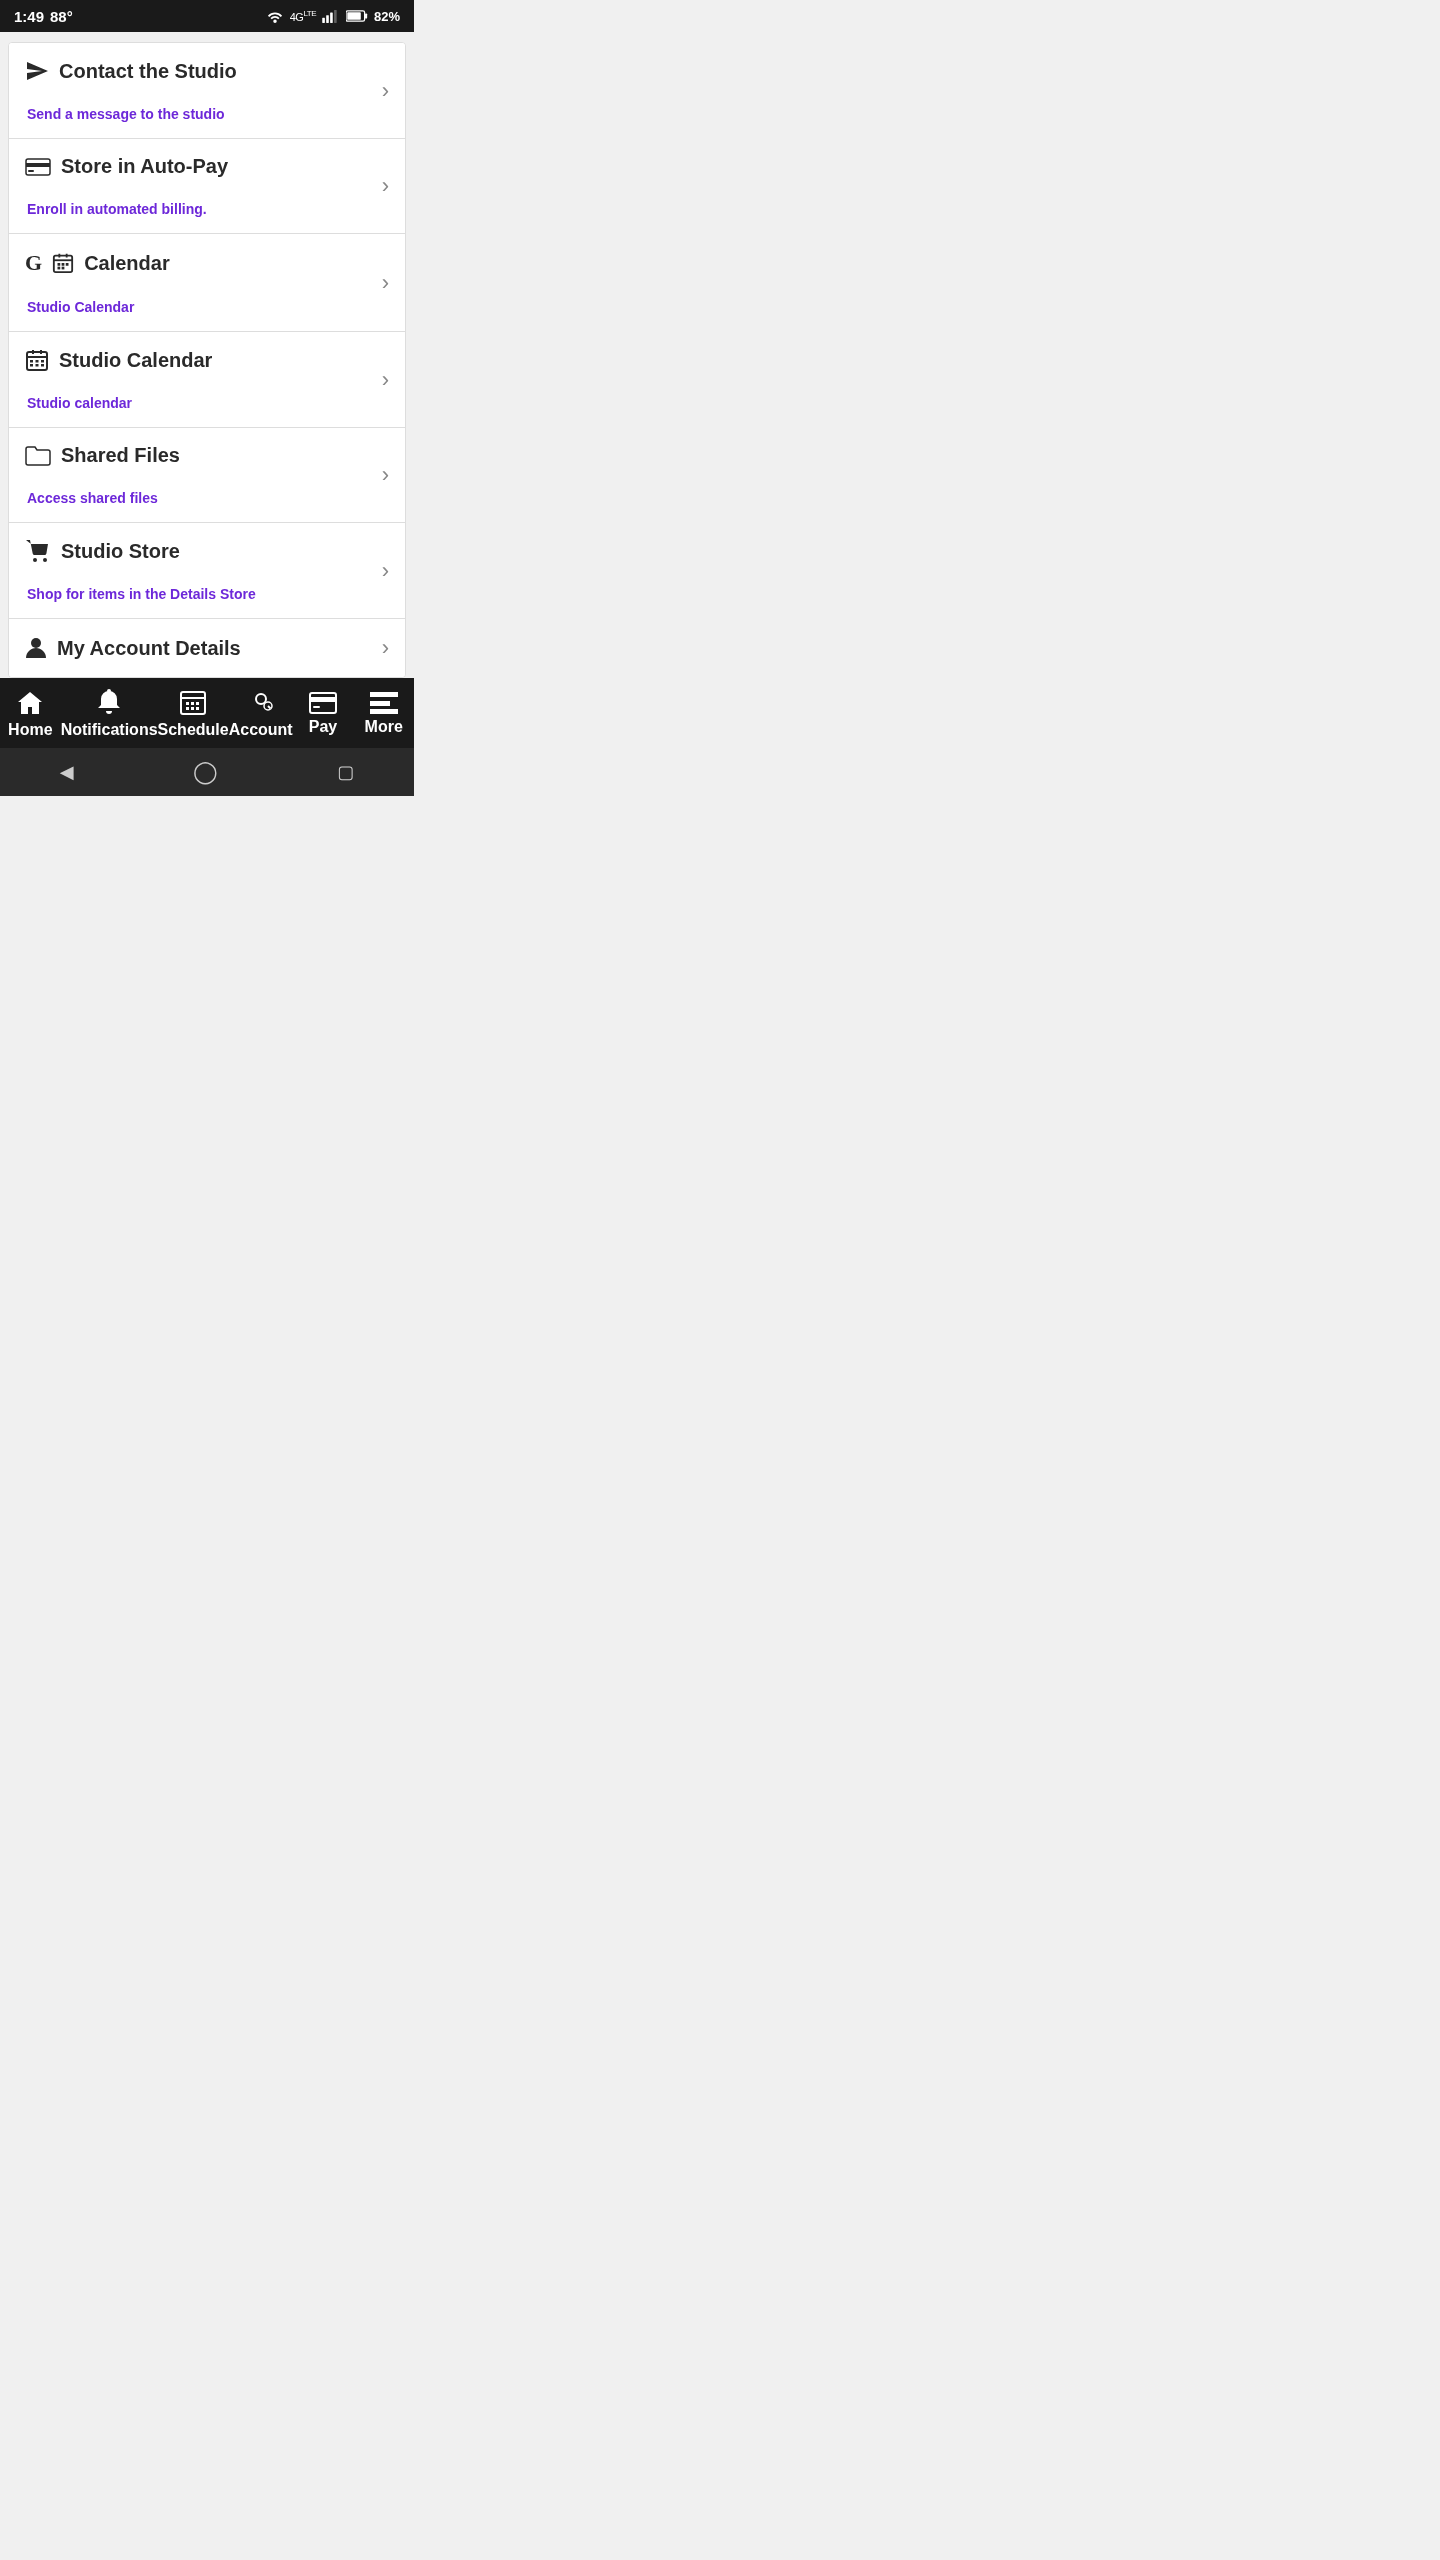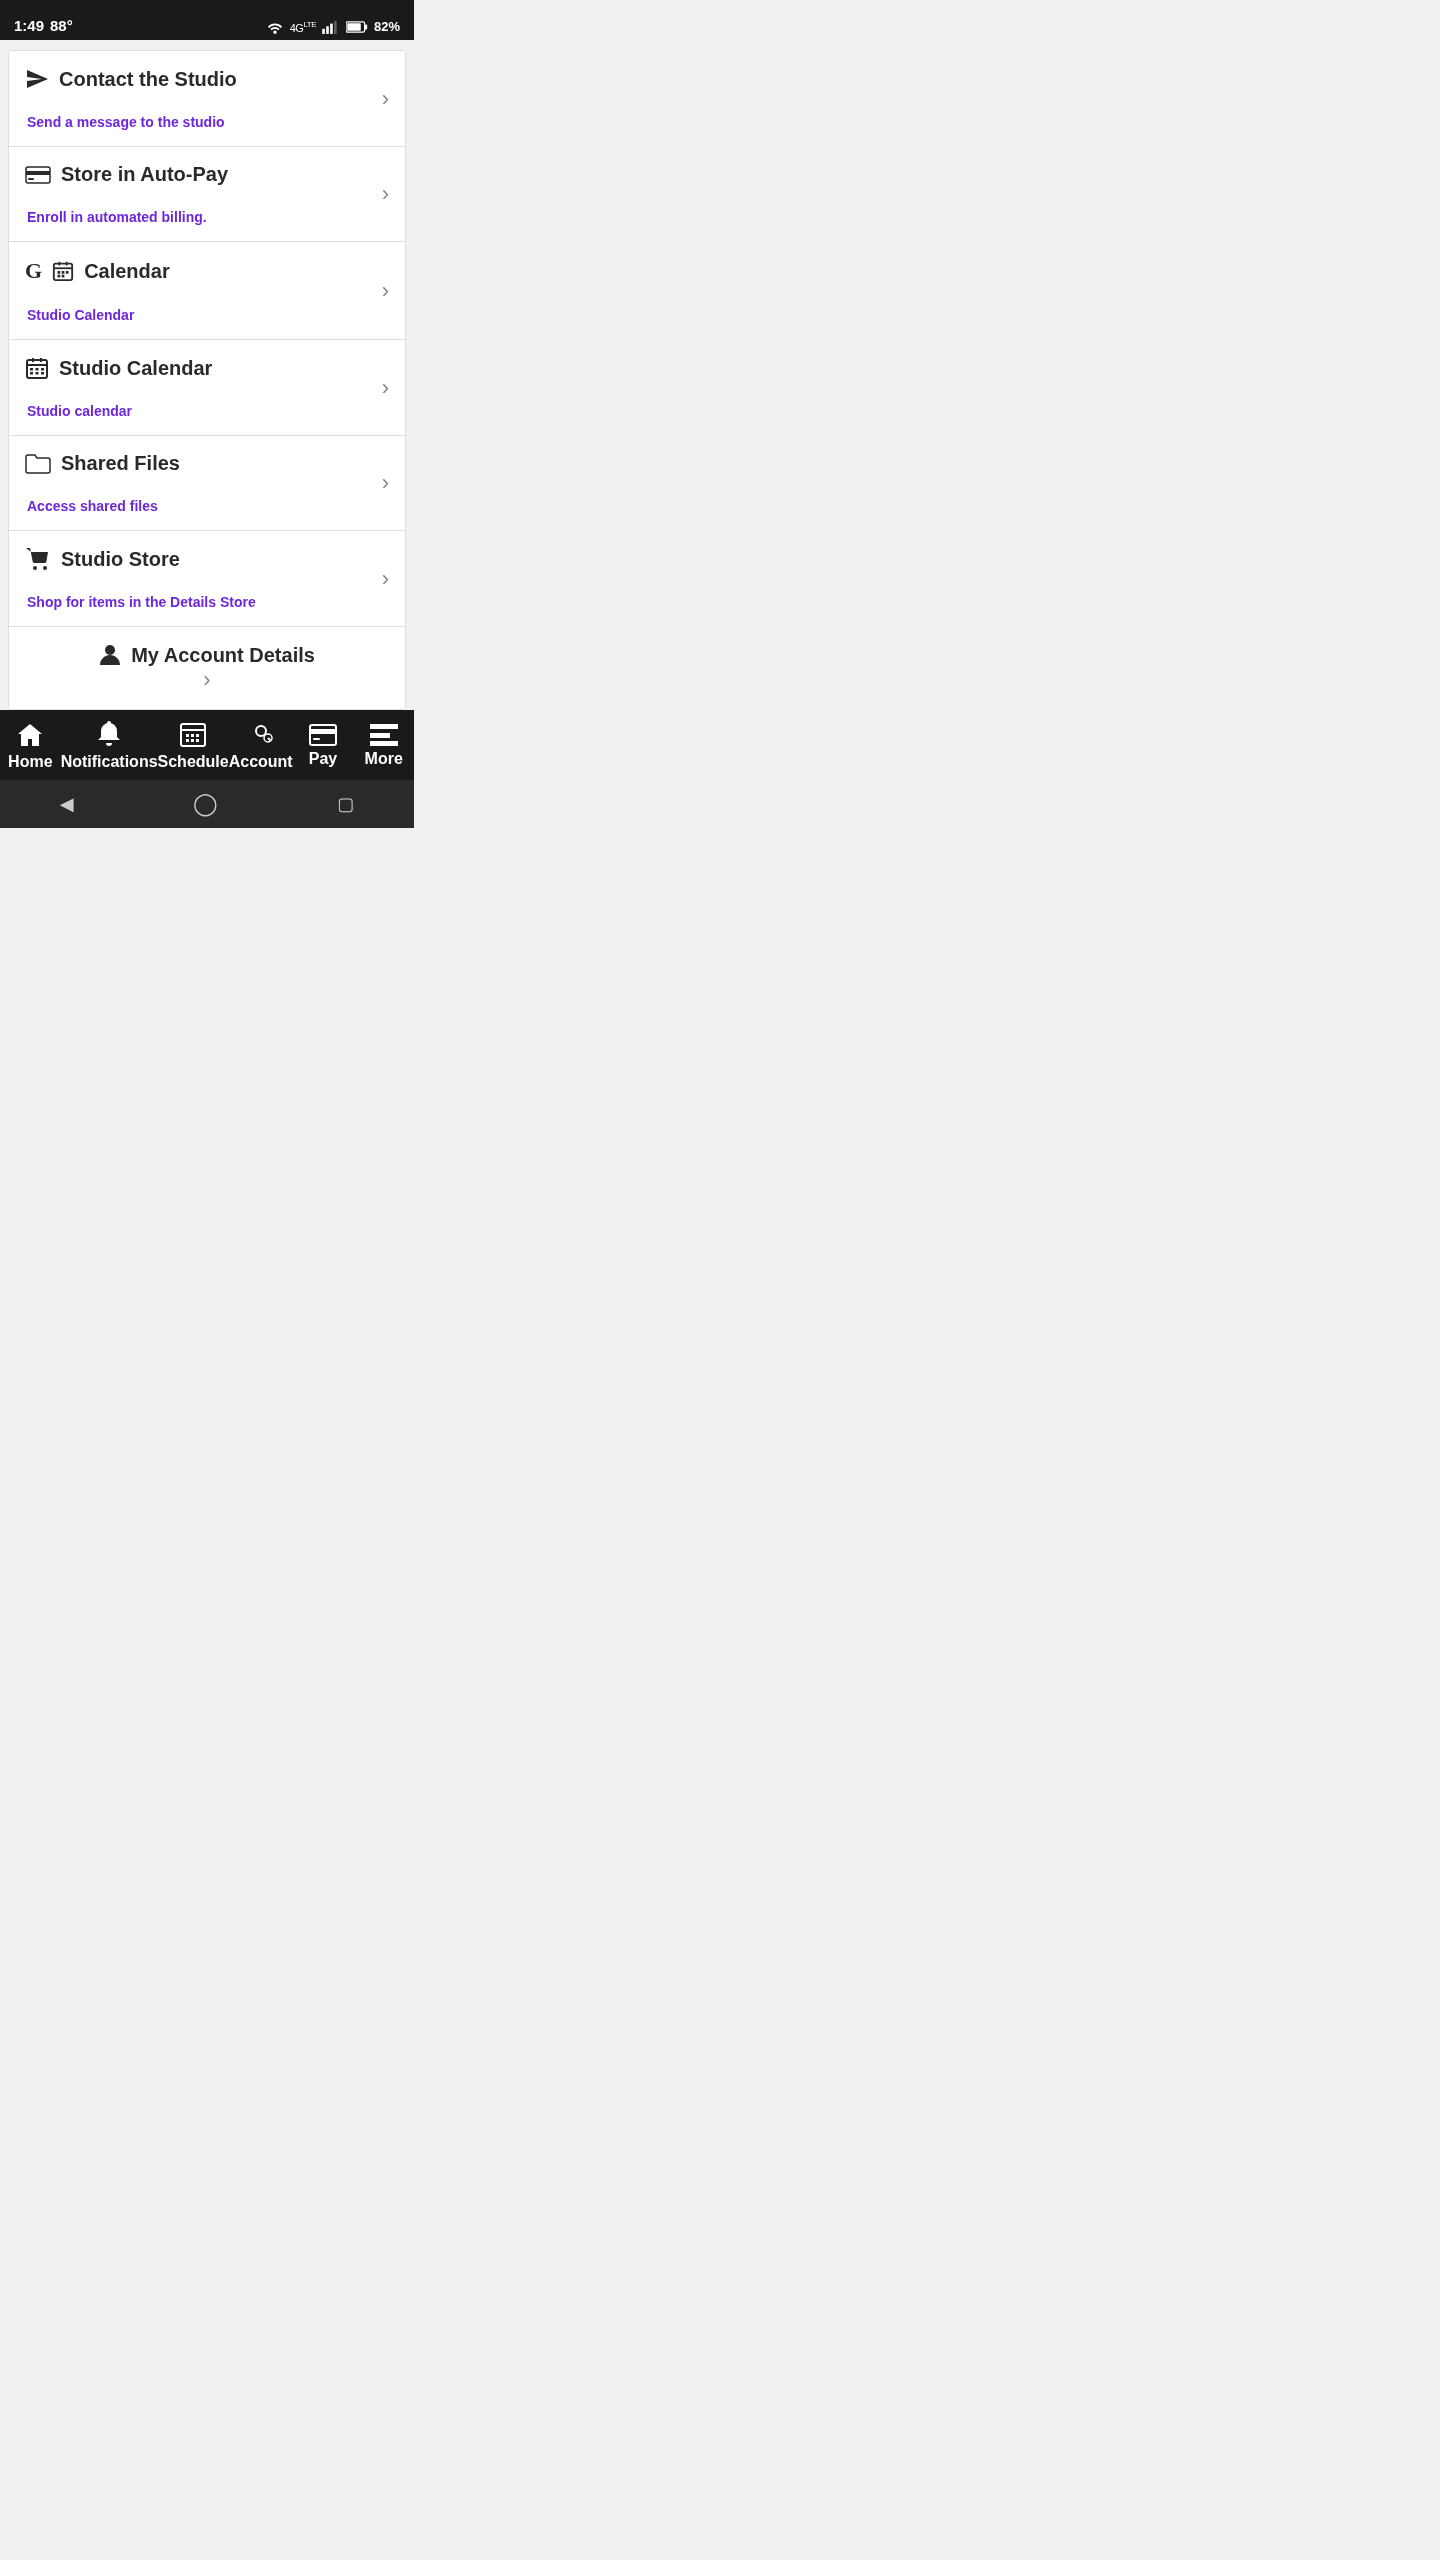--- a/index.html
+++ b/index.html
@@ -18,23 +18,23 @@
       position: relative;
       overflow: hidden;
     }
 
     
     .status-bar {
       background: #1a1a1a;
       color: #fff;
       display: flex;
       justify-content: space-between;
-      align-items: flex-end;
+      align-items: center;
       padding: 6px 14px;
-      height: 40px;
+      height: 32px;
       flex-shrink: 0;
     }
 
     .status-left {
       display: flex;
       align-items: center;
       gap: 6px;
       font-size: 15px;
       font-weight: 600;
     }
@@ -277,21 +277,21 @@
           <circle cx="10" cy="21" r="2"></circle>
           <circle cx="20" cy="21" r="2"></circle>
         </svg>
         <span>Studio Store</span>
       </div>
       <div class="menu-item-subtitle">Shop for items in the Details Store</div>
     </div>
     <span class="chevron">›</span>
   </div>
 
-  <div class="menu-item" style="border-bottom:none;flex-direction:column;">
+  <div class="menu-item" style="border-bottom:none;">
     <div class="menu-item-left">
       <div class="menu-item-title">
         <svg width="22" height="24" viewBox="0 0 22 24" fill="#2a2a2a">
           <circle cx="11" cy="7" r="5"></circle>
           <path d="M1 22c0-5.5 4.5-10 10-10s10 4.5 10 10"></path>
         </svg>
         <span>My Account Details</span>
       </div>
     </div>
     <span class="chevron">›</span>

